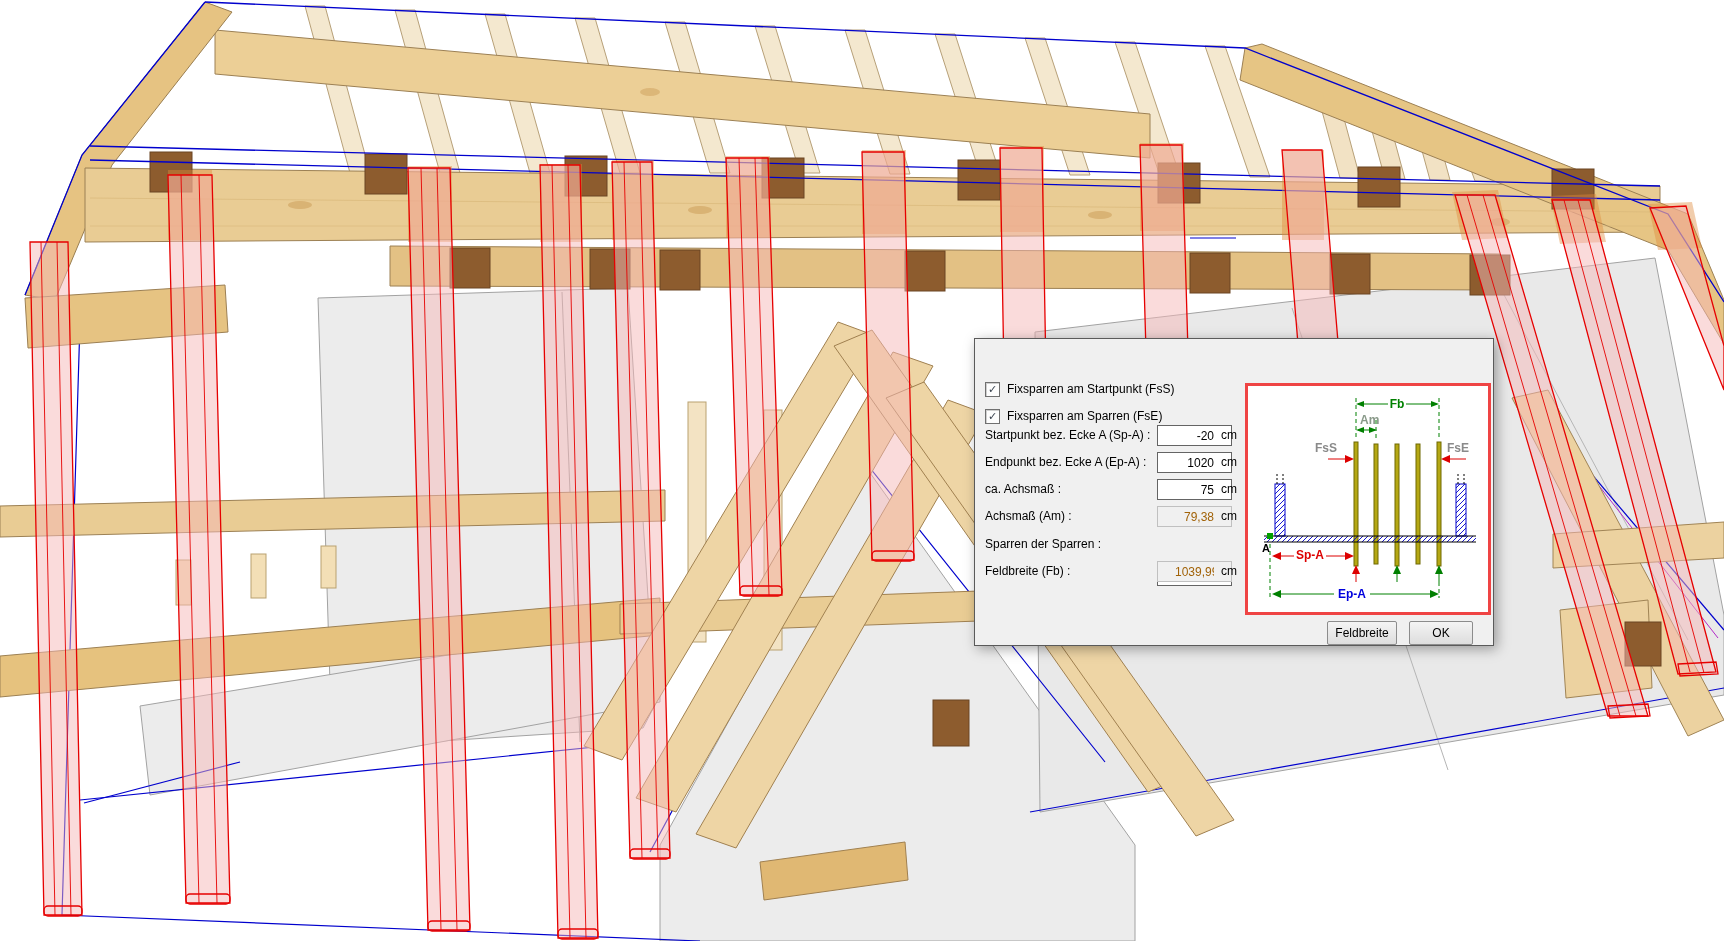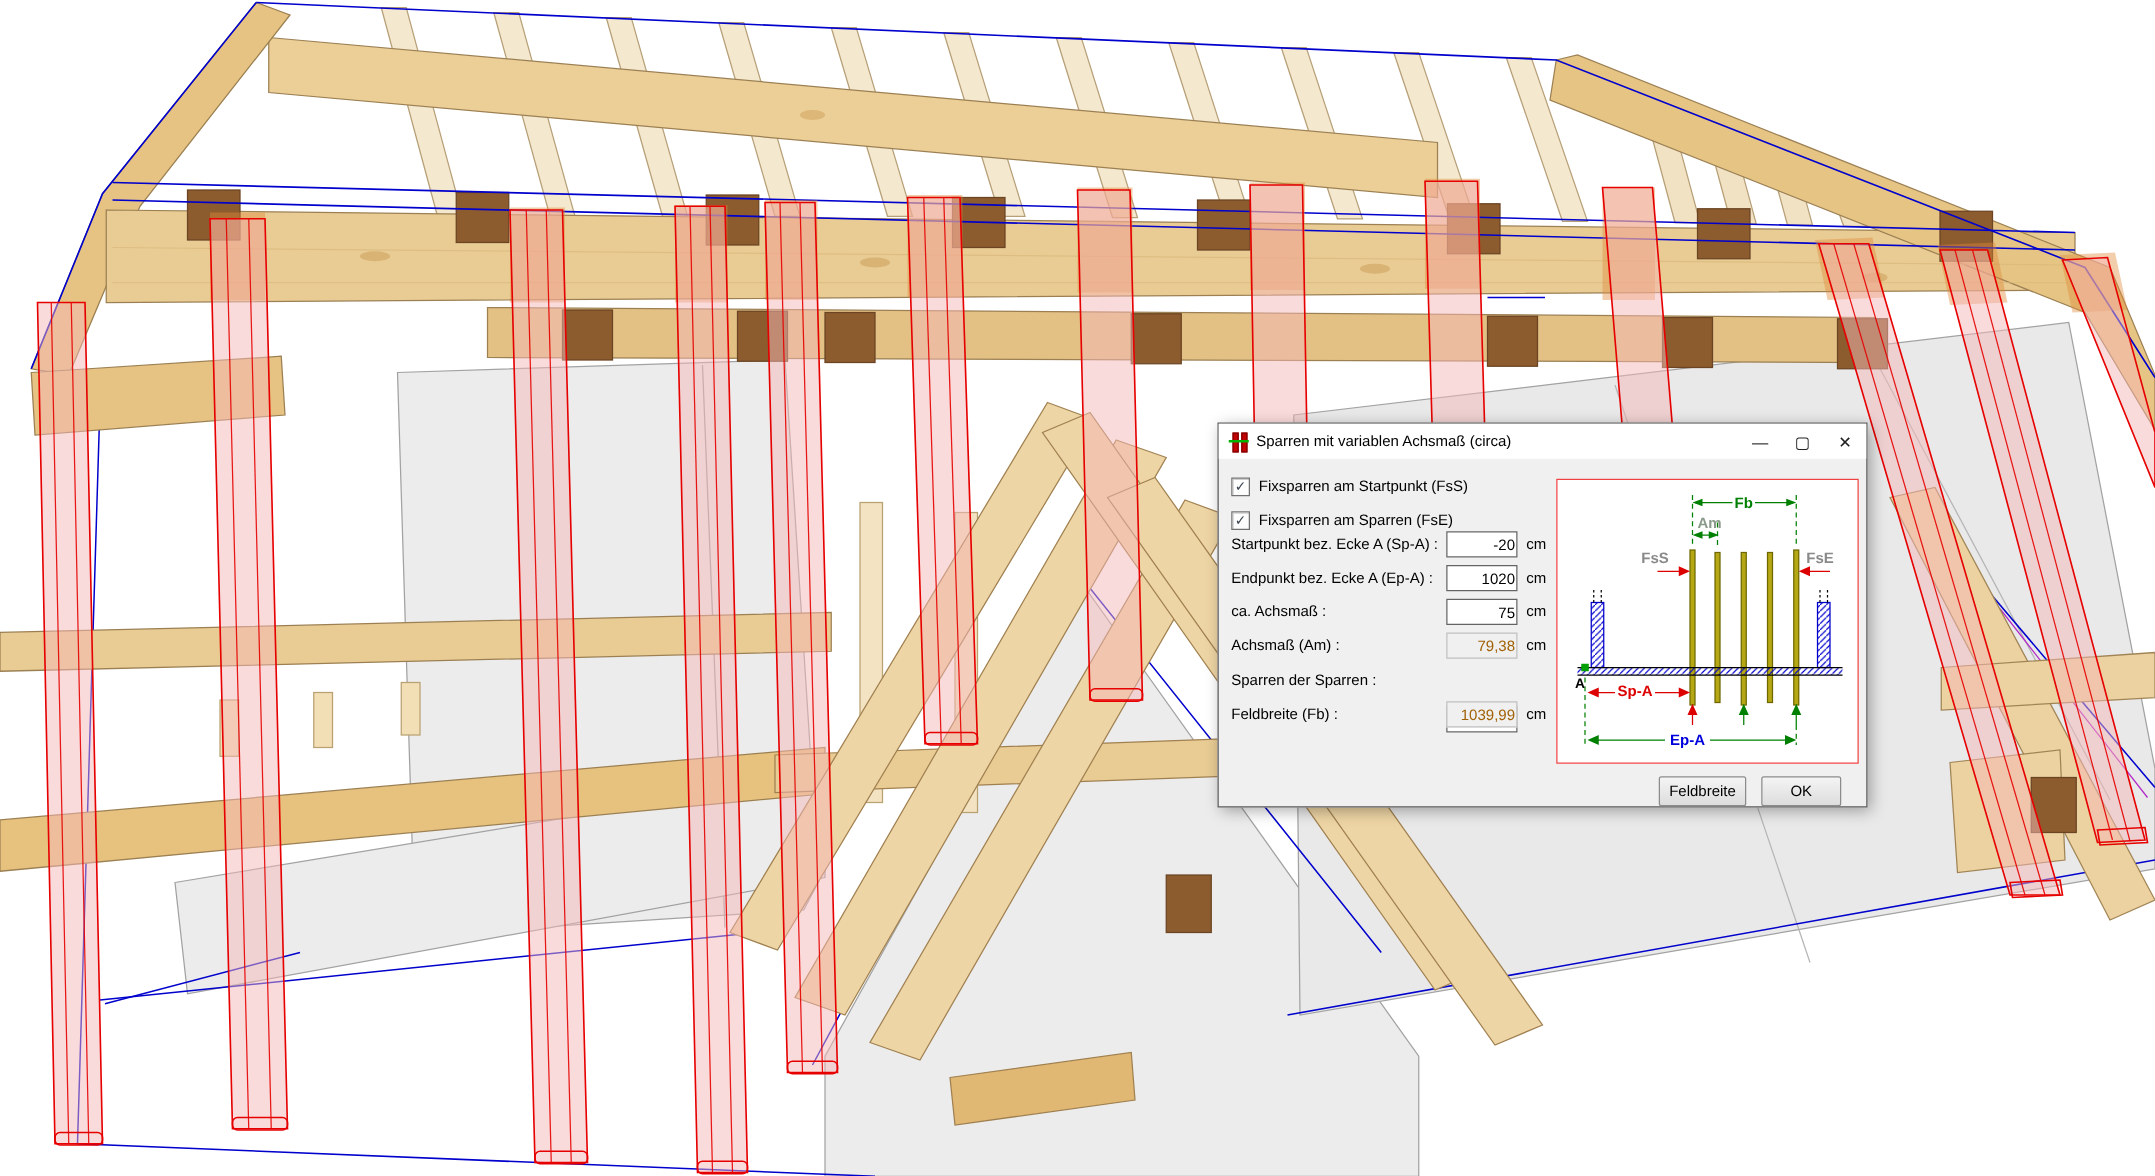--- a/index.html
+++ b/index.html
@@ -24,28 +24,28 @@
   .ticon .g{left:0;top:7px;width:16px;height:2px;background:#00b400;}
   .title-text{flex:1;white-space:nowrap;overflow:hidden;}
   .winbtns{display:flex;height:100%;}
   .winbtn{width:34px;height:100%;display:flex;align-items:center;justify-content:center;
           font-size:13px;color:#222;cursor:default;}
   .cb-row{position:absolute;left:10px;height:16px;display:flex;align-items:center;}
   .cb-box{width:13px;height:13px;background:#fdfdfd;border:1px solid #707070;margin-right:7px;
           display:flex;align-items:center;justify-content:center;font-size:11px;color:#39424e;
           box-shadow:inset 1px 1px 0 #cfcfcf;}
   .f-label{position:absolute;left:10px;width:170px;height:21px;line-height:21px;white-space:nowrap;}
-  .f-input{position:absolute;left:182px;width:57px;height:21px;box-sizing:border-box;
+  .f-input{position:absolute;left:182px;width:75px;height:21px;box-sizing:border-box;
            border:1px solid #646464;background:#fff;font:12px "Liberation Sans",sans-serif;
-           text-align:right;padding:0 1px;color:#000;}
+           text-align:right;padding:0 17px;color:#000;}
   .f-input.left{text-align:center;margin-top:31px;}
   .f-input.disabled{background:#f0f0f0;border:1px solid #c0c0c0;color:#a16207;}
   .f-unit{position:absolute;left:246px;width:30px;height:21px;line-height:21px;}
   .diagram-panel{position:absolute;left:270px;top:44px;width:240px;height:226px;background:#fff;
-                 border:1px solid #ef4444;box-sizing:content-box;}
+                 border:3px solid #ef4444;box-sizing:content-box;}
   .dlg-btn{position:absolute;height:22px;background:linear-gradient(#f4f4f4,#dddddd);
            border:1px solid #8c8c8c;border-radius:2px;font:12px "Liberation Sans",sans-serif;
            display:flex;align-items:center;justify-content:center;cursor:default;}
 </style>
 </head>
 <body>
 
 <svg id="scene" width="1724" height="941" viewBox="0 0 1724 941" xmlns="http://www.w3.org/2000/svg">
 
   <g fill="#ececec" stroke="#a2a2a2" stroke-width="1">
@@ -214,33 +214,20 @@
       <rect x="740" y="586" width="42" height="10" rx="4"></rect>
       <rect x="872" y="551" width="42" height="10" rx="4"></rect>
       <polygon points="1608,706 1648,704 1650,716 1610,718"></polygon>
       <polygon points="1678,664 1716,662 1718,674 1680,676"></polygon>
     </g>
   </g>
 </svg>
 
 <div class="dialog">
 
-  <div class="titlebar">
-    <span class="ticon">
-        <i class="b1"></i>
-        <i class="b2"></i>
-        <i class="g"></i>
-      </span>
-    <span class="title-text">Sparren mit variablen Achsmaß (circa)</span>
-    <span class="winbtns">
-      <span class="winbtn">—</span>
-      <span class="winbtn">▢</span>
-      <span class="winbtn">✕</span>
-    </span>
-  </div>
 
   <div class="cb-row" style="top:42px">
     <span class="cb-box">
         <span>✓</span>
       </span>
     <span>Fixsparren am Startpunkt (FsS)</span>
   </div>
   <div class="cb-row" style="top:69px">
     <span class="cb-box">
         <span>✓</span>

